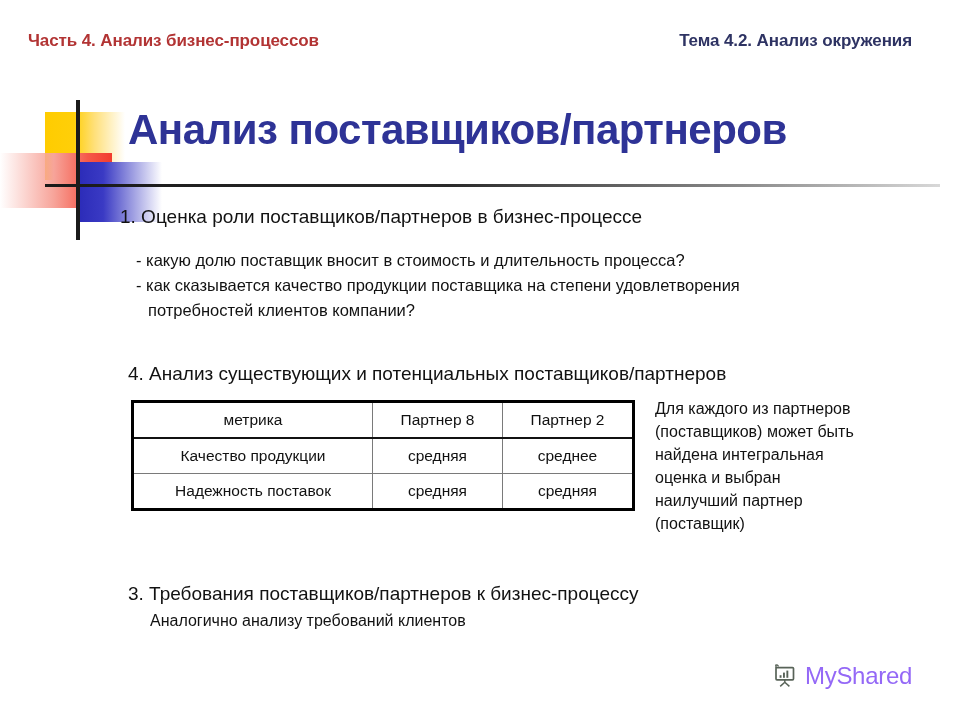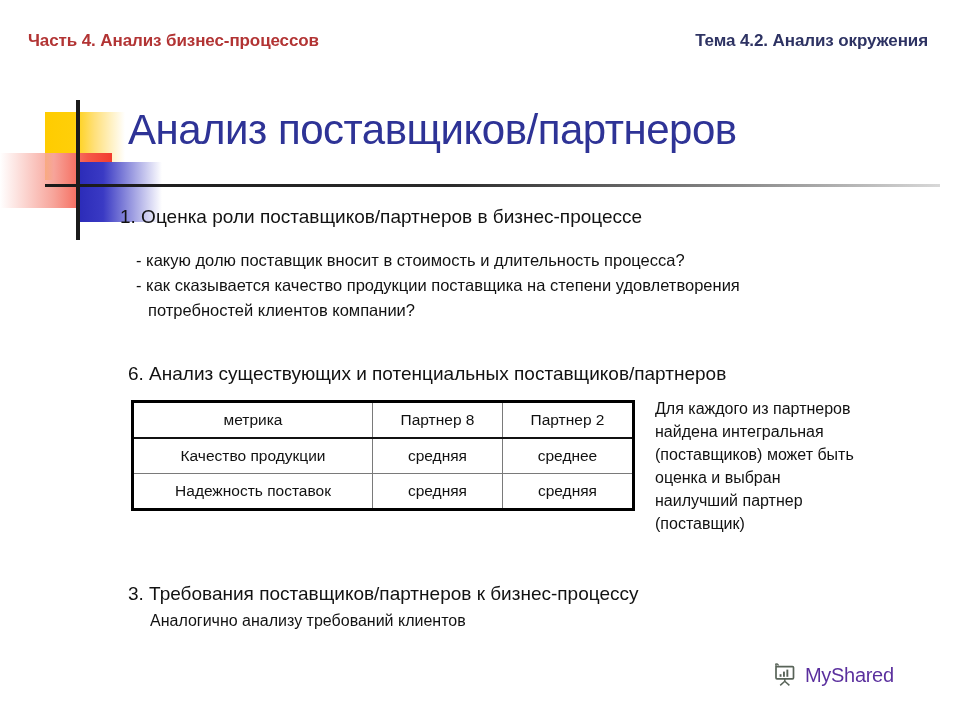--- a/index.html
+++ b/index.html
@@ -25,21 +25,21 @@
     left: 28px;
     top: 31px;
     font-size: 17px;
     font-weight: bold;
     color: #b23434;
     letter-spacing: -0.1px;
     white-space: nowrap;
   }
   .hdr-right {
     position: absolute;
-    right: 32px;
+    right: 48px;
     top: 31px;
     font-size: 17px;
     font-weight: bold;
     color: #2e3363;
     letter-spacing: -0.1px;
     white-space: nowrap;
   }
 
   
   .deco {
@@ -90,21 +90,21 @@
     height: 3px;
     background: linear-gradient(to right, #1a1a1a 0%, #2a2a2a 45%, #8b8b8b 78%, #d8d8d8 100%);
   }
 
   
   .slide-title {
     position: absolute;
     left: 128px;
     top: 106px;
     font-size: 42px;
-    font-weight: normal;
+    font-weight: bold;
     color: #2e3396;
     letter-spacing: -0.5px;
     white-space: nowrap;
   }
 
   
   .sec-head {
     position: absolute;
     font-size: 19px;
     color: #121212;
@@ -178,22 +178,22 @@
   .watermark {
     position: absolute;
     left: 772px;
     top: 662px;
     display: flex;
     align-items: center;
     gap: 7px;
     opacity: 0.92;
   }
   .watermark .wm-text {
-    font-size: 20px;
-    color: #4c1d95;
+    font-size: 24px;
+    color: #8b5cf6;
     letter-spacing: -0.3px;
   }
   .watermark svg { display: block; }
 </style>
 </head>
 <body>
 
 <div id="slide">
 
   <div class="hdr-left">Часть 4. Анализ бизнес-процессов</div>
@@ -210,21 +210,21 @@
   <div class="slide-title">Анализ поставщиков/партнеров</div>
 
   <div class="sec-head sec1-head">1. Оценка роли поставщиков/партнеров в бизнес-процессе</div>
 
   <div class="sub-list">
     <div class="li">- какую долю поставщик вносит в стоимость и длительность процесса?</div>
     <div class="li">- как сказывается качество продукции поставщика на степени удовлетворения</div>
     <div class="li cont">потребностей клиентов компании?</div>
   </div>
 
-  <div class="sec-head sec2-head">6. Анализ существующих и потенциальных поставщиков/партнеров</div>
+  <div class="sec-head sec2-head">4. Анализ существующих и потенциальных поставщиков/партнеров</div>
 
   <table class="metrics-table">
     <tbody>
       <tr class="hdr-row">
         <td class="c0">метрика</td>
         <td class="c1">Партнер 8</td>
         <td class="c2">Партнер 2</td>
       </tr>
       <tr class="rowsep">
         <td class="c0 rname">Качество продукции</td>
@@ -234,22 +234,22 @@
       <tr>
         <td class="c0 rname">Надежность поставок</td>
         <td class="c1">средняя</td>
         <td class="c2">средняя</td>
       </tr>
     </tbody>
   </table>
 
   <div class="side-note">
     <div class="ln">Для каждого из партнеров</div>
+    <div class="ln">(поставщиков) может быть</div>
     <div class="ln">найдена интегральная</div>
-    <div class="ln">(поставщиков) может быть</div>
     <div class="ln">оценка и выбран</div>
     <div class="ln">наилучший партнер</div>
     <div class="ln">(поставщик)</div>
   </div>
 
   <div class="sec-head sec3-head">3. Требования поставщиков/партнеров к бизнес-процессу</div>
   <div class="sec3-sub">Аналогично анализу требований клиентов</div>
 
   <div class="watermark">
     <span>

